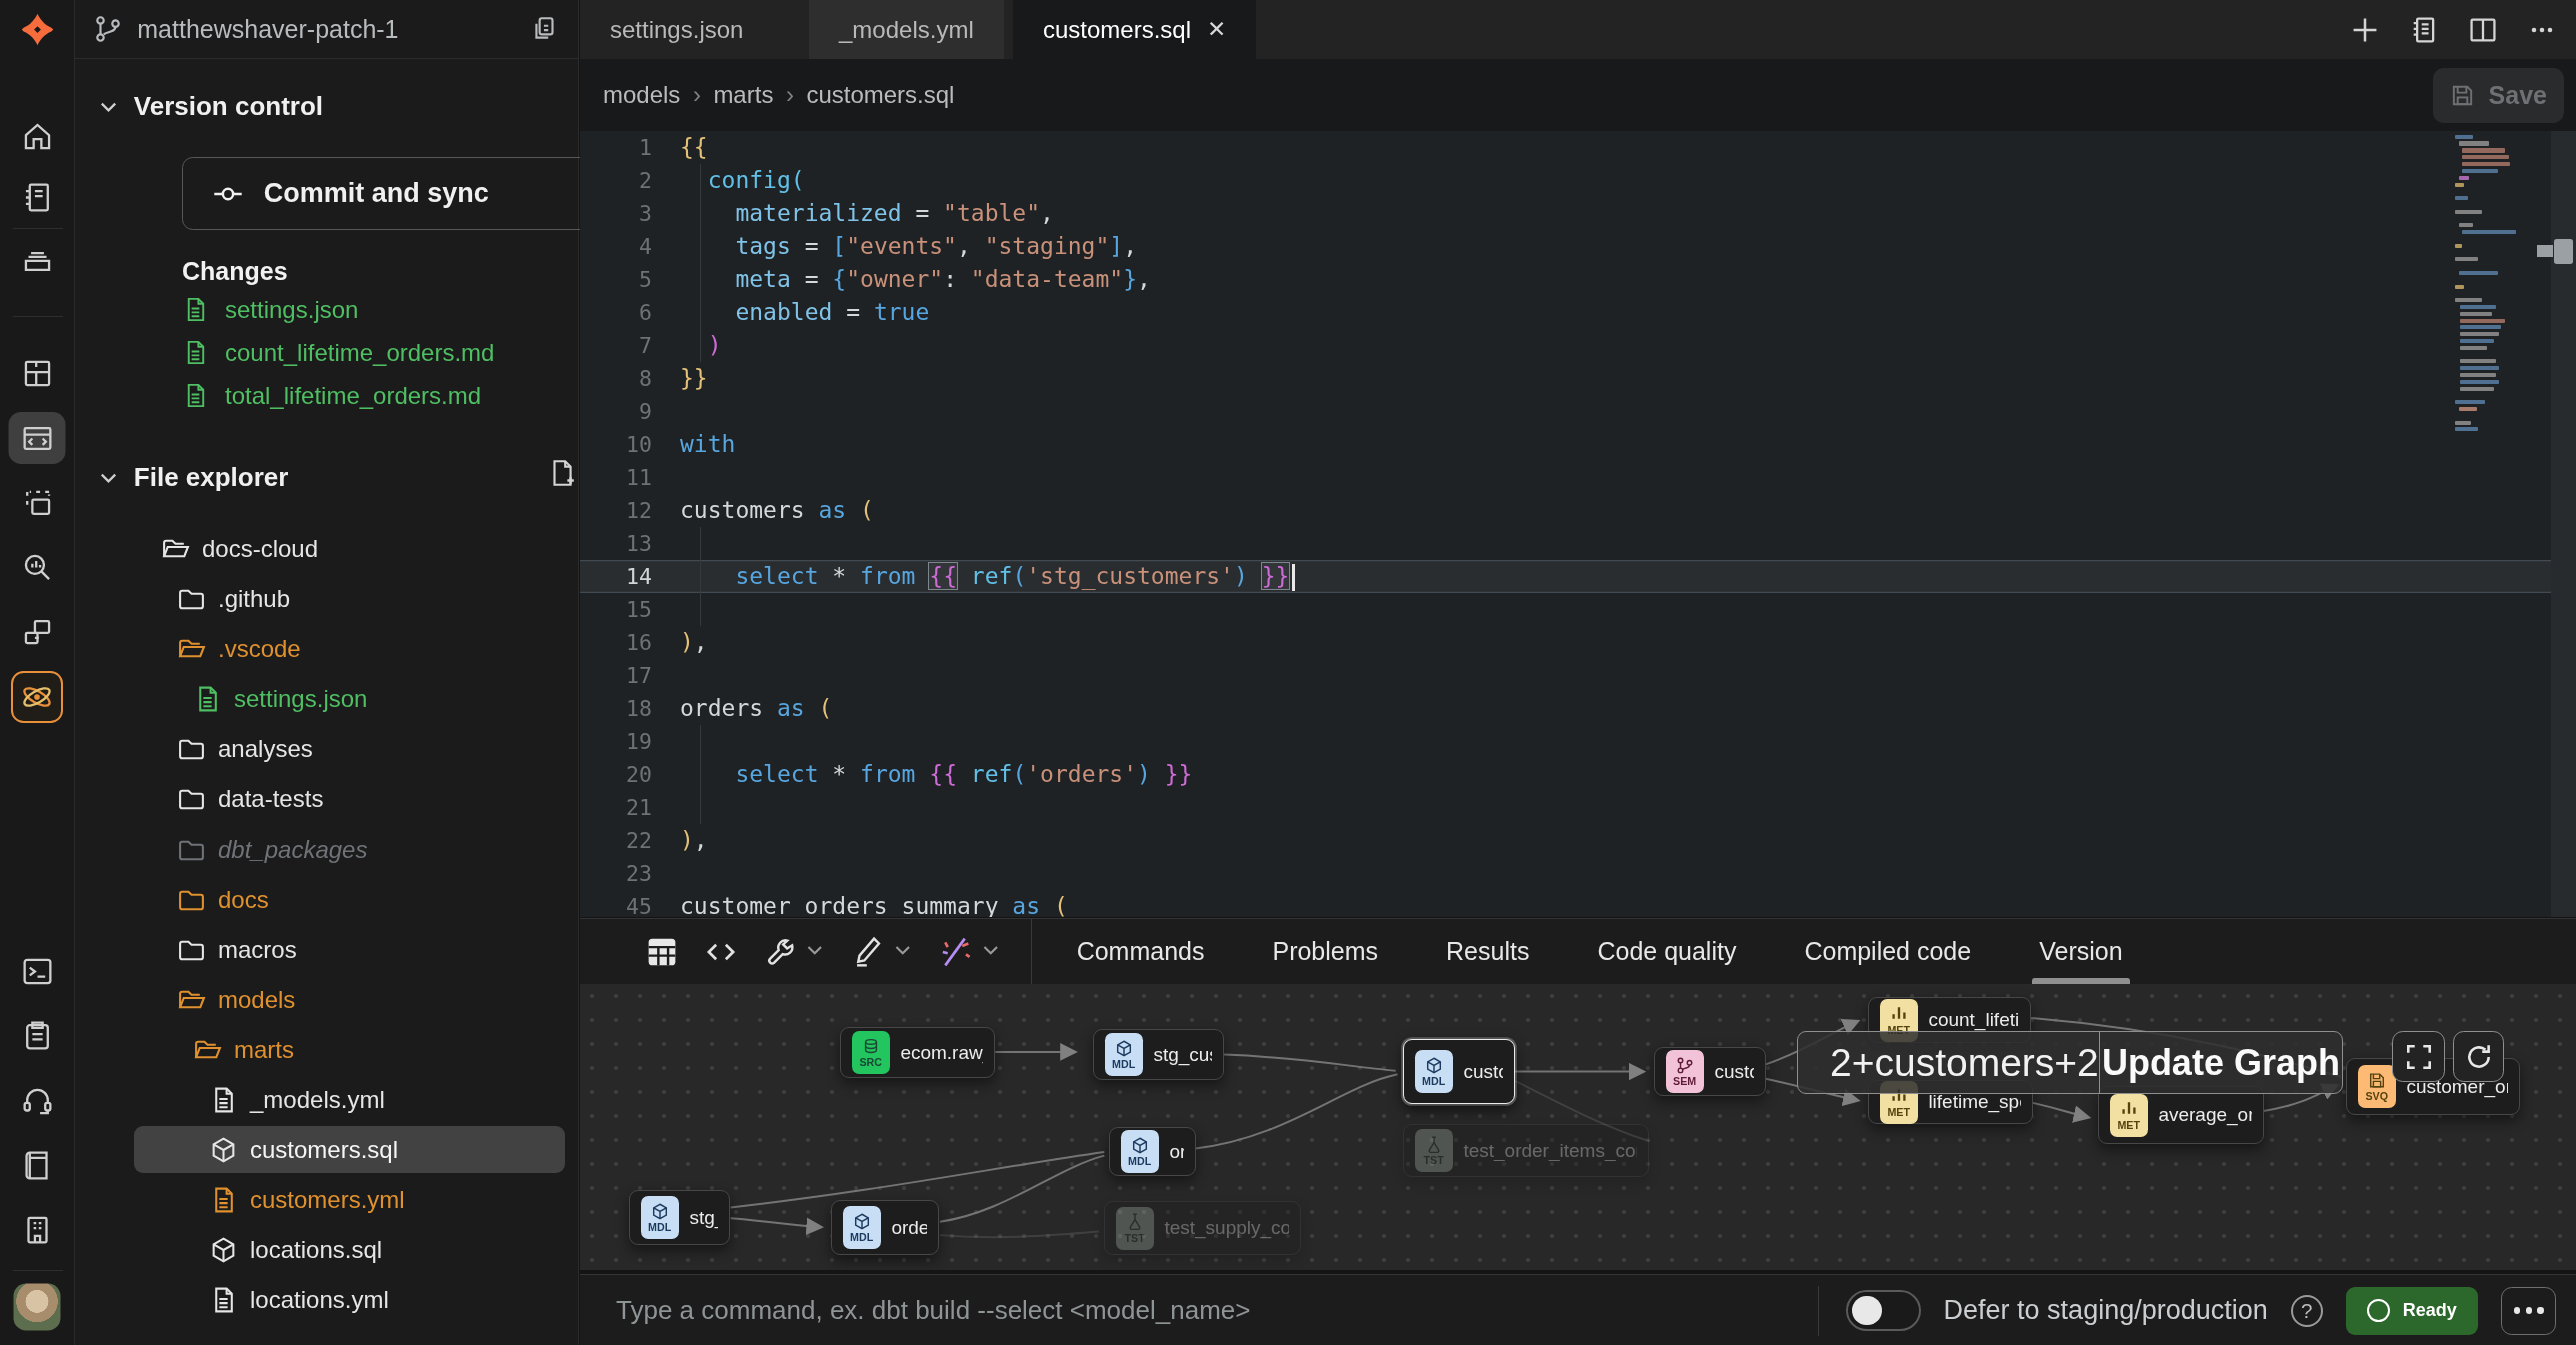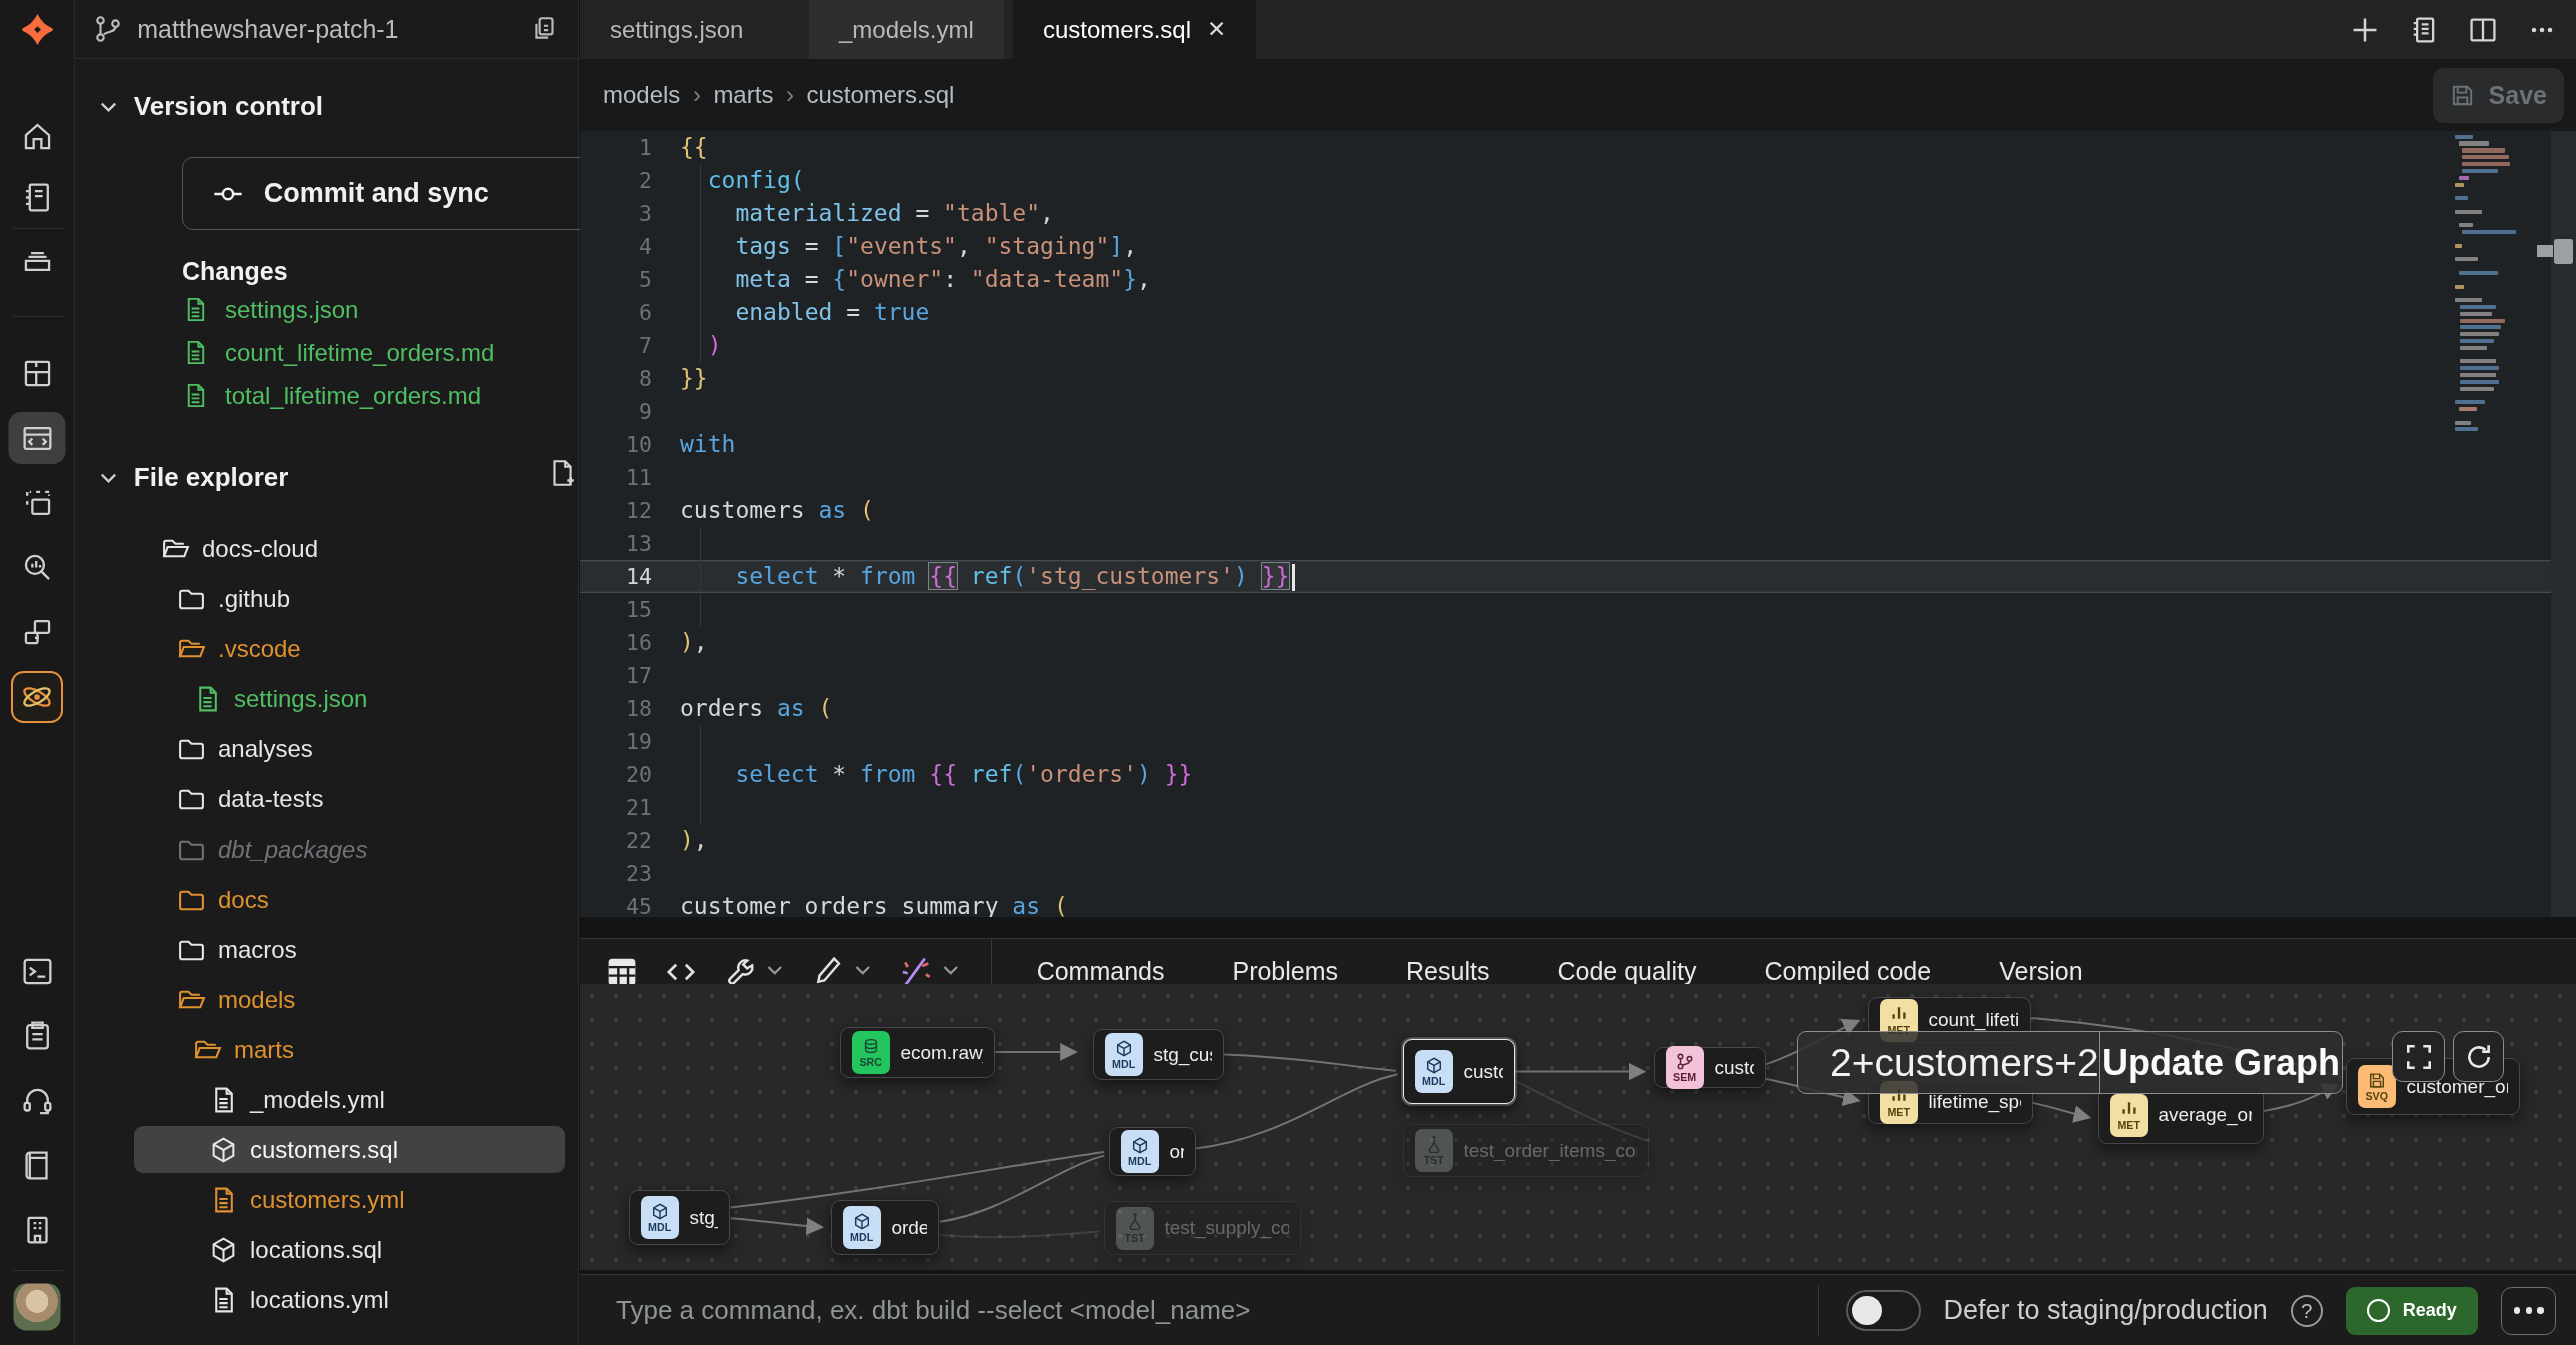--- a/index.html
+++ b/index.html
@@ -82,22 +82,22 @@
   .tk-s { color:#c9917a; } .tk-y { color:#e3c178; } .tk-m { color:#cf6bd6; }
   .tk-mb { color:#cf6bd6; outline:1.8px solid #7e868d; outline-offset:0px; background:rgba(125,135,145,.10); }
   .cursor { display:inline-block; width:2.7px; height:27px; background:#e8e8e8; vertical-align:middle; margin-left:2.7px; }
   #minimap { position:absolute; left:1875px; top:3.6px; width:86px; }
   .mm-row { position:absolute; height:4.5px; border-radius:0.9px; opacity:.8; }
   #scroll-track { position:absolute; left:1971px; top:0; width:25px; height:786px; background:#272b2d; }
   #scroll-handle { position:absolute; left:2.7px; top:108px; width:19.7px; height:25px; background:#9aa0a3; border-radius:2.7px; }
   #scroll-notch { position:absolute; left:-14.3px; top:114px; width:16px; height:11.6px; background:#9aa0a3; }
 
   
-  #panel-toolbar { left:580px; top:938px; width:1996px; height:66px; background:#1c1c1c; border-top:0.9px solid #343434;
-    display:flex; align-items:center; }
+  #panel-toolbar { left:580px; top:918px; width:1996px; height:66px; background:#1c1c1c; border-top:0.9px solid #343434;
+    display:flex; align-items:center;padding-left:40px; }
   .pt-icon { display:flex; align-items:center; justify-content:center; color:#e2e2e2; margin-left:25px; }
   .pt-icon svg { width:34px; height:34px; }
   .pt-chev { margin-left:7.2px; color:#9a9a9a; } .pt-chev svg { width:21.5px; height:21.5px; }
   #pt-divider { width:0.9px; height:66px; background:#3a3a3a; margin-left:30px; }
   .ptab { position:relative; height:66px; display:flex; align-items:center; padding:0 34px; font-size:25px;
     color:#e8e8e8; font-weight:500; white-space:nowrap; }
   .ptab.active::after { content:""; position:absolute; left:27px; right:27px; bottom:0; height:6.3px;
     background:#8f8f8f; border-radius:2.7px 2.7px 0 0; }
 
   #lineage-canvas { left:580px; top:984px; width:1996px; height:286px; background:#282828;
@@ -740,21 +740,21 @@
         <div class="lnode selected" style="left: 823px; top: 55px; width: 112px; height: 65px;">
           <div class="nbadge" style="background: rgb(199, 222, 245); color: rgb(28, 58, 94);">
             <svg viewBox="0 0 20 19" fill="none" stroke="#1c3a5e" stroke-width="1.6">
               <path d="M10 2l7 4v8l-7 4-7-4V6z"></path>
               <path d="M3 6l7 4 7-4M10 10v8"></path>
             </svg>
             <span>MDL</span>
           </div>
           <div class="nlabel">customers</div>
         </div>
-        <div class="lnode" style="left: 1074px; top: 63px; width: 112px; height: 41px;">
+        <div class="lnode" style="left: 1074px; top: 63px; width: 112px; height: 49px;">
           <div class="nbadge" style="background: rgb(242, 195, 216); color: rgb(94, 28, 58);">
             <svg viewBox="0 0 20 19" fill="none" stroke="#5e1c3a" stroke-width="1.6">
               <circle cx="5" cy="4.5" r="2.5"></circle>
               <circle cx="5" cy="15.5" r="2.5"></circle>
               <circle cx="15" cy="7" r="2.5"></circle>
               <path d="M5 7v6M15 9.5c0 4-6 3-8 5"></path>
             </svg>
             <span>SEM</span>
           </div>
           <div class="nlabel">customers</div>

